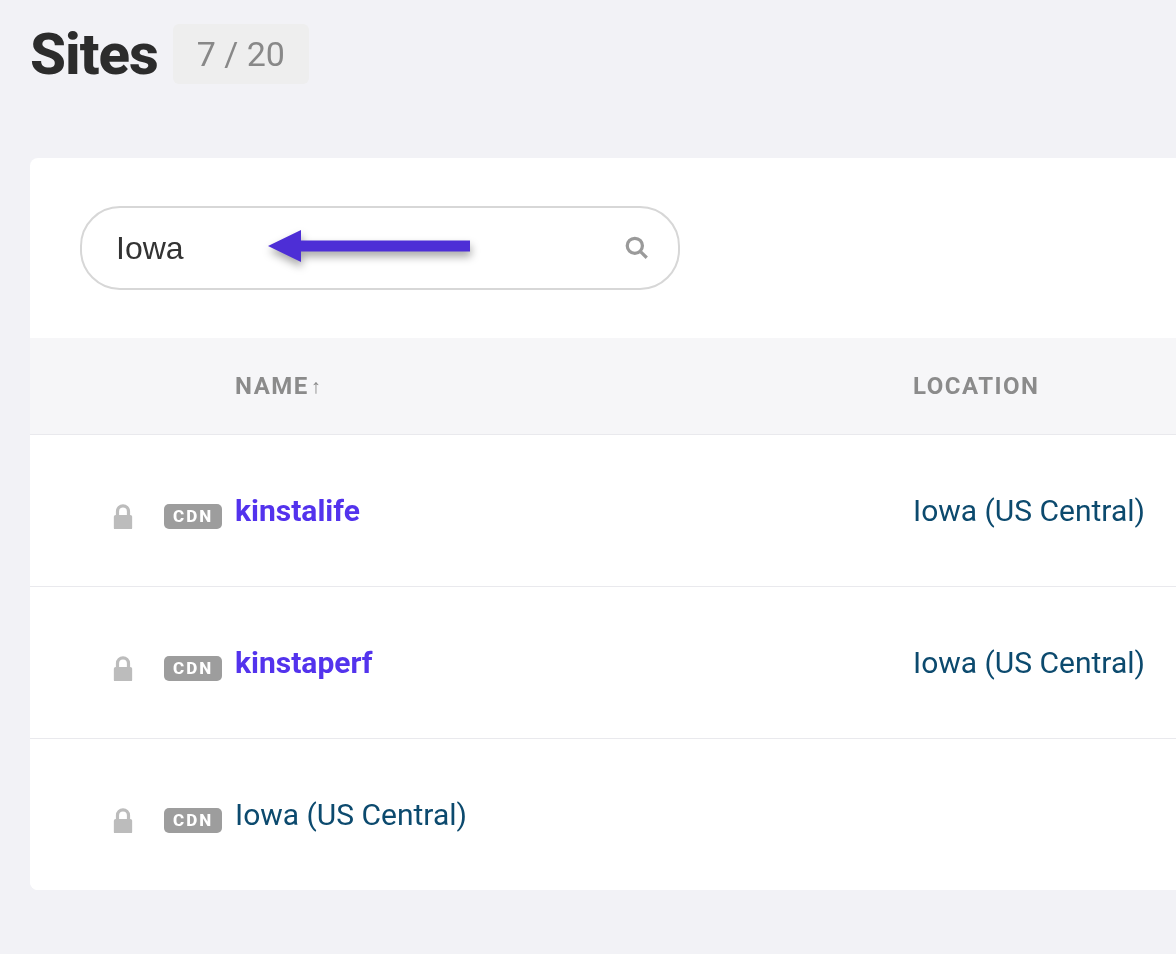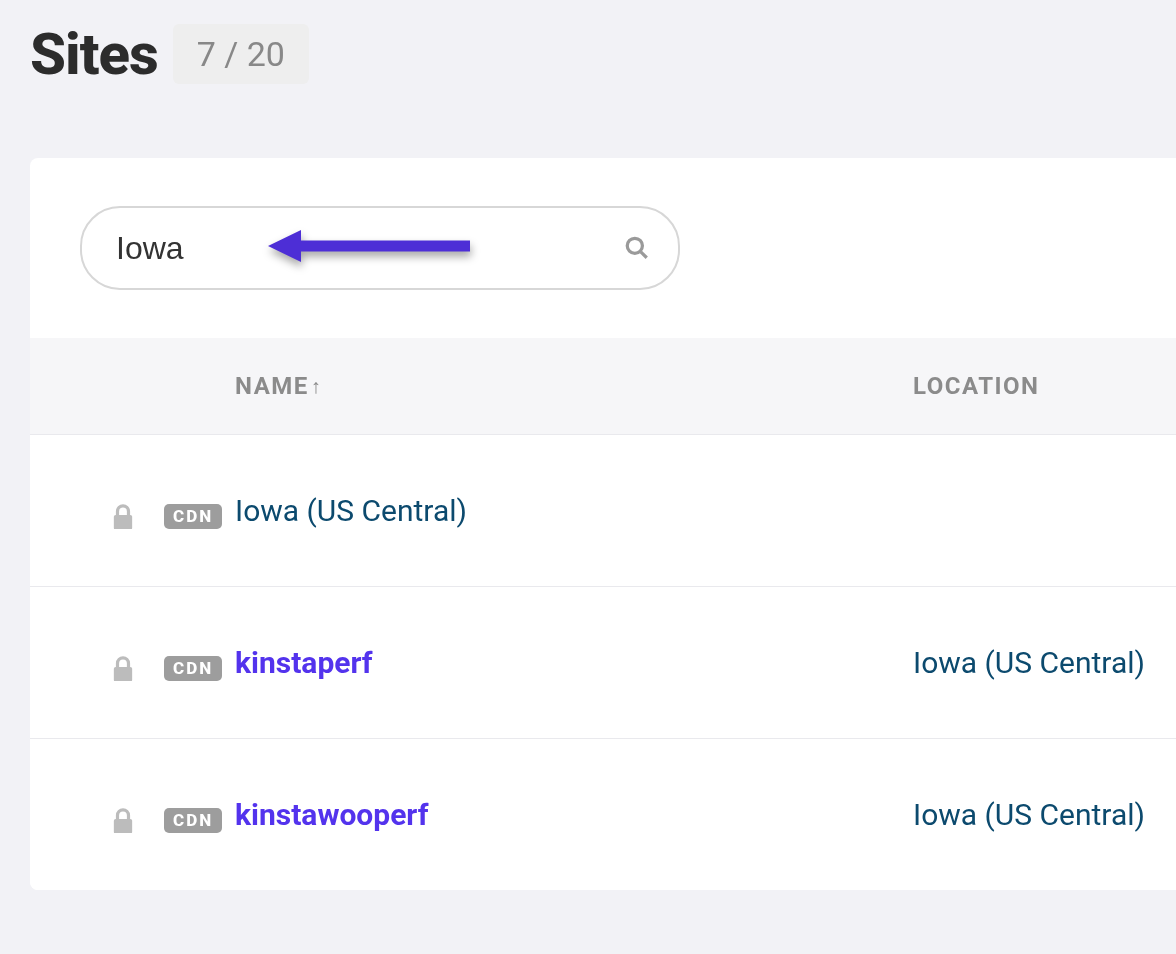--- a/index.html
+++ b/index.html
@@ -188,20 +188,21 @@
   <div class="row">
     <div class="row-icons">
       <span class="lock-icon">
         <svg viewBox="0 0 24 28" fill="currentColor">
           <rect x="2" y="12" width="20" height="16" rx="2"></rect>
           <path d="M6 12 V8 a6 6 0 0 1 12 0 V12" fill="none" stroke="currentColor" stroke-width="3.5"></path>
         </svg>
       </span>
       <span class="cdn-badge">CDN</span>
     </div>
+    <a class="site-name">kinstalife</a>
     <span class="site-location">Iowa (US Central)</span>
   </div>
 
   <div class="row">
     <div class="row-icons">
       <span class="lock-icon">
         <svg viewBox="0 0 24 28" fill="currentColor">
           <rect x="2" y="12" width="20" height="16" rx="2"></rect>
           <path d="M6 12 V8 a6 6 0 0 1 12 0 V12" fill="none" stroke="currentColor" stroke-width="3.5"></path>
         </svg>
@@ -215,17 +216,16 @@
   <div class="row">
     <div class="row-icons">
       <span class="lock-icon">
         <svg viewBox="0 0 24 28" fill="currentColor">
           <rect x="2" y="12" width="20" height="16" rx="2"></rect>
           <path d="M6 12 V8 a6 6 0 0 1 12 0 V12" fill="none" stroke="currentColor" stroke-width="3.5"></path>
         </svg>
       </span>
       <span class="cdn-badge">CDN</span>
     </div>
-    <a class="site-name">kinstawooperf</a>
     <span class="site-location">Iowa (US Central)</span>
   </div>
 
 </div>
 
 </body></html>

